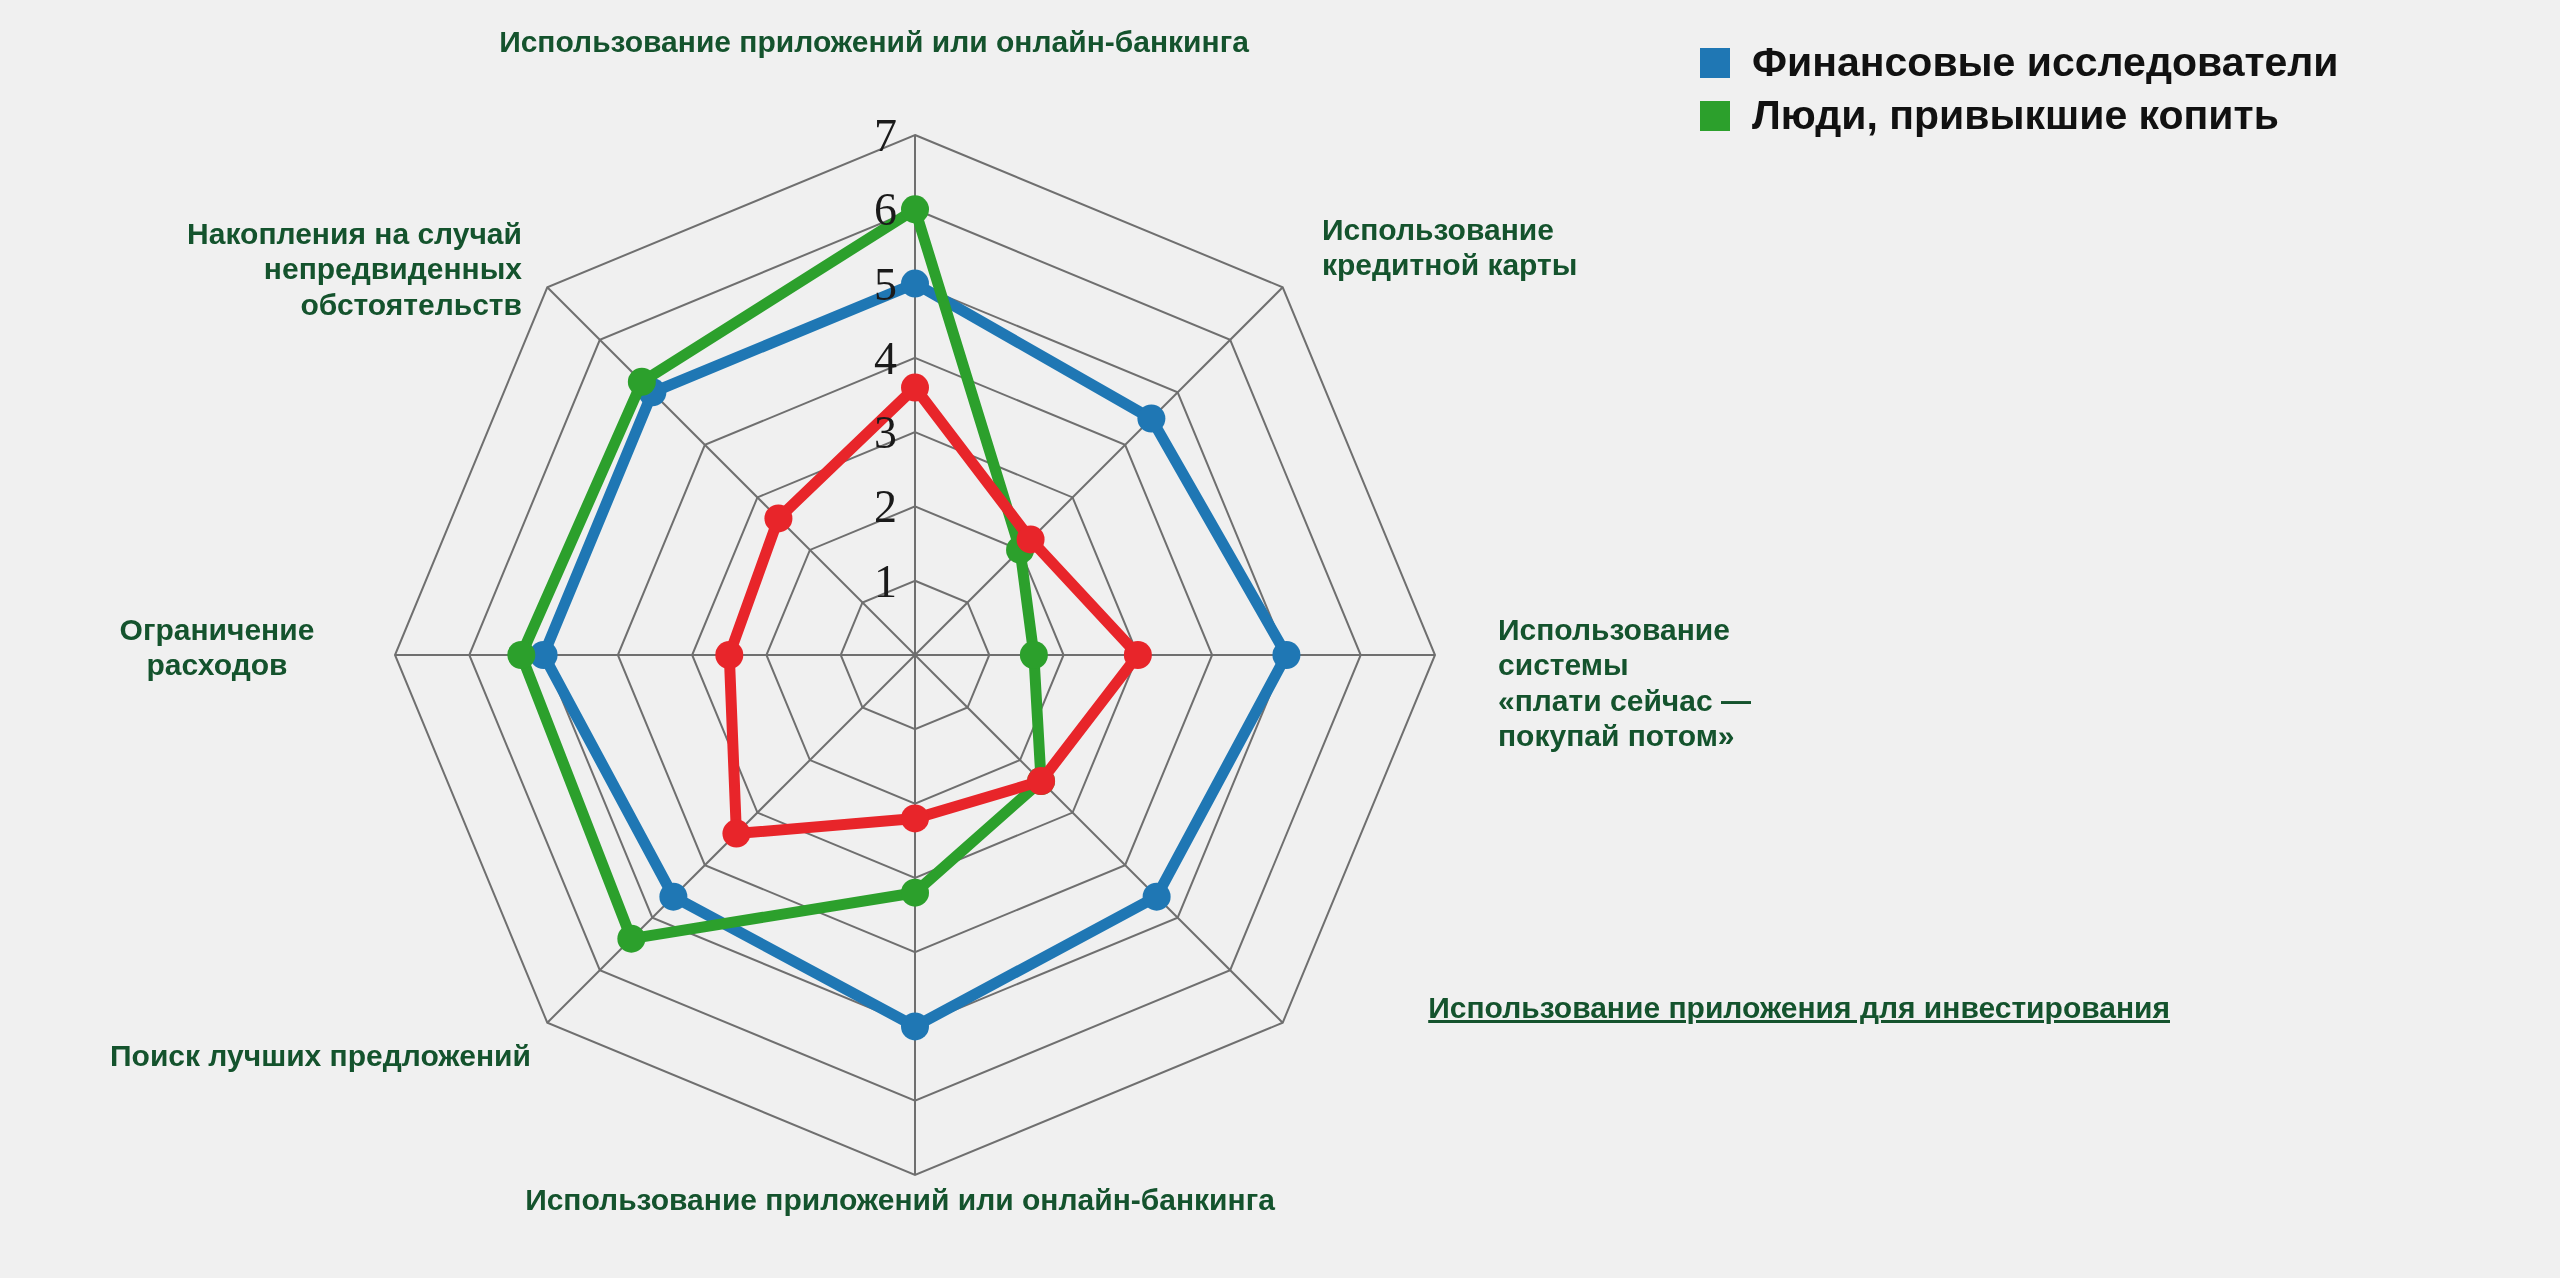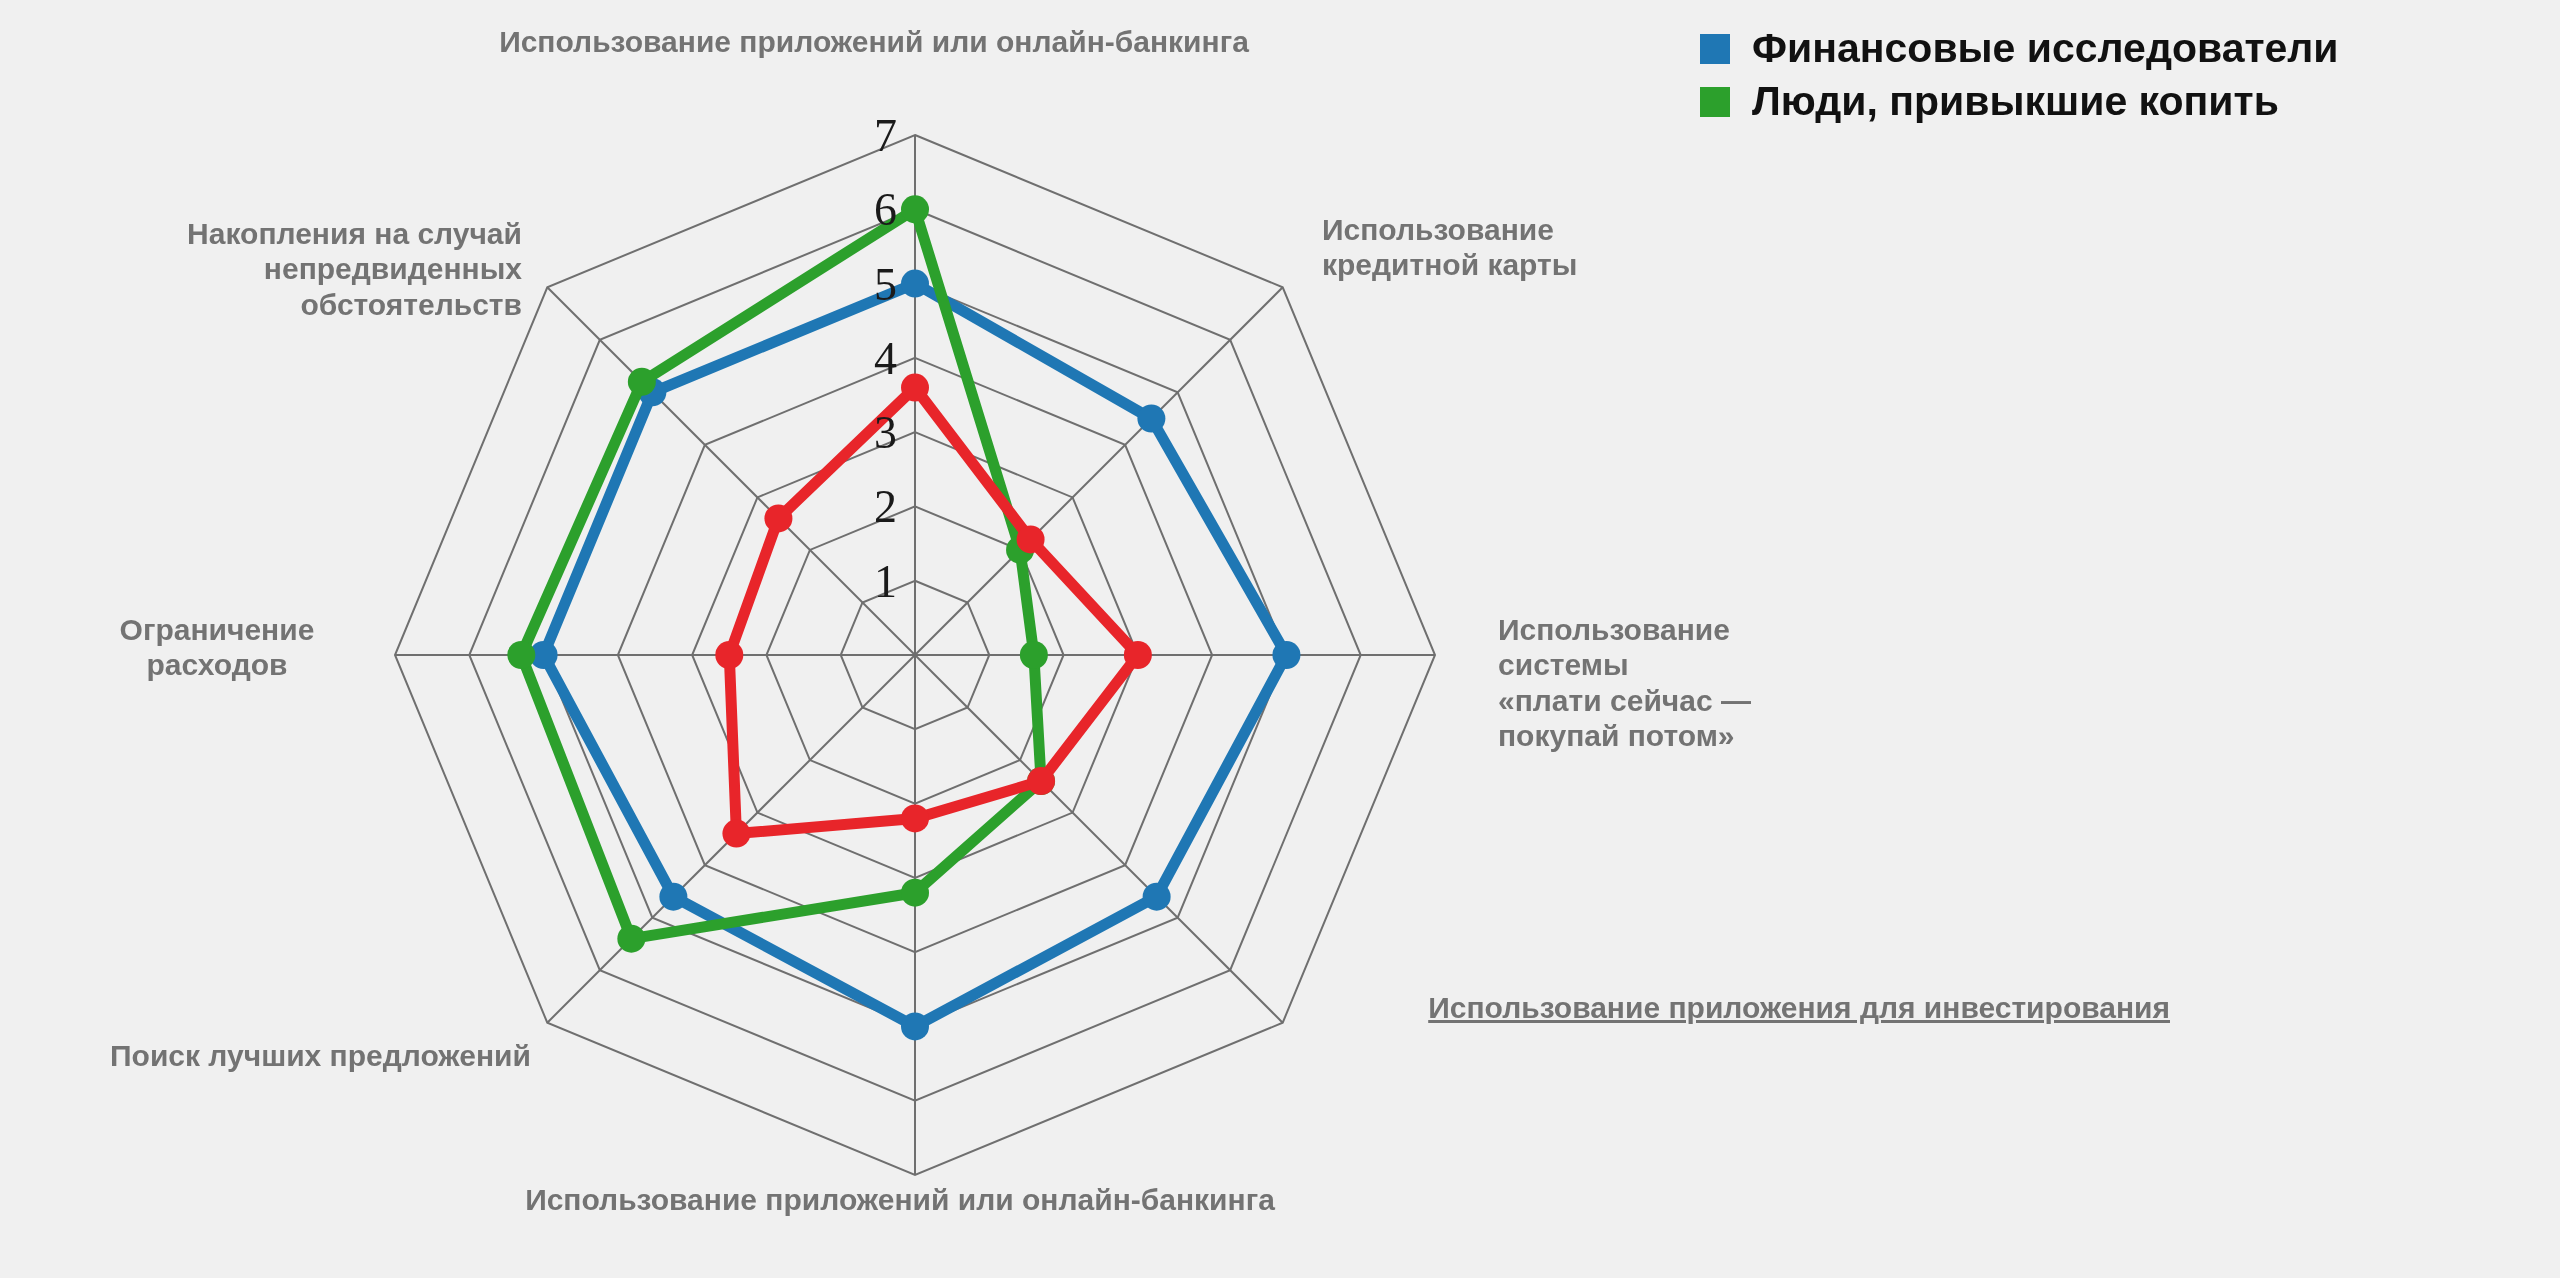--- a/index.html
+++ b/index.html
@@ -19,21 +19,21 @@
     position: absolute;
     left: 0; top: 0;
     width: 2560px;
     height: 1278px;
     background: #f0f0f0;
   }
   
   #legend {
     position: absolute;
     left: 1700px;
-    top: 22px;
+    top: 36px;
     width: 840px;
   }
   .legend-row {
     display: flex;
     align-items: center;
     height: 53px;
   }
   .legend-swatch {
     width: 30px;
     height: 30px;
@@ -46,21 +46,21 @@
     line-height: 1;
     color: #111111;
     white-space: nowrap;
   }
   
   .axis-label {
     position: absolute;
     font-size: 30px;
     font-weight: 700;
     line-height: 1.18;
-    color: #737373;
+    color: #14532d;
   }
   .al-top      { left: 374px;  top: 24px;   width: 1000px; text-align: center; }
   .al-topright { left: 1322px; top: 212px;  width: 420px;  text-align: left; }
   .al-right    { left: 1498px; top: 612px;  width: 420px;  text-align: left; }
   .al-botright { left: 1190px; top: 990px; width: 980px;  text-align: right; text-decoration: underline; }
   .al-bottom   { left: 200px;  top: 1182px; width: 1400px; text-align: center; }
   .al-botleft  { left: 110px;  top: 1038px; width: 600px;  text-align: left; }
   .al-left     { left: 52px;   top: 612px;  width: 330px;  text-align: center; }
   .al-topleft  { left: 92px;   top: 216px;  width: 430px;  text-align: right; }
 

